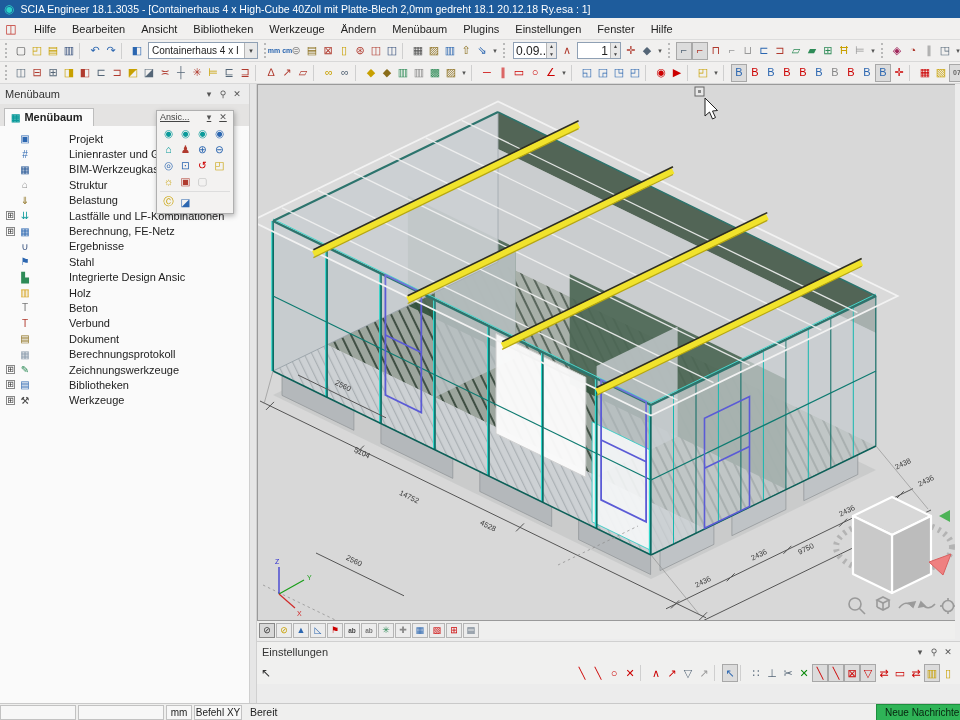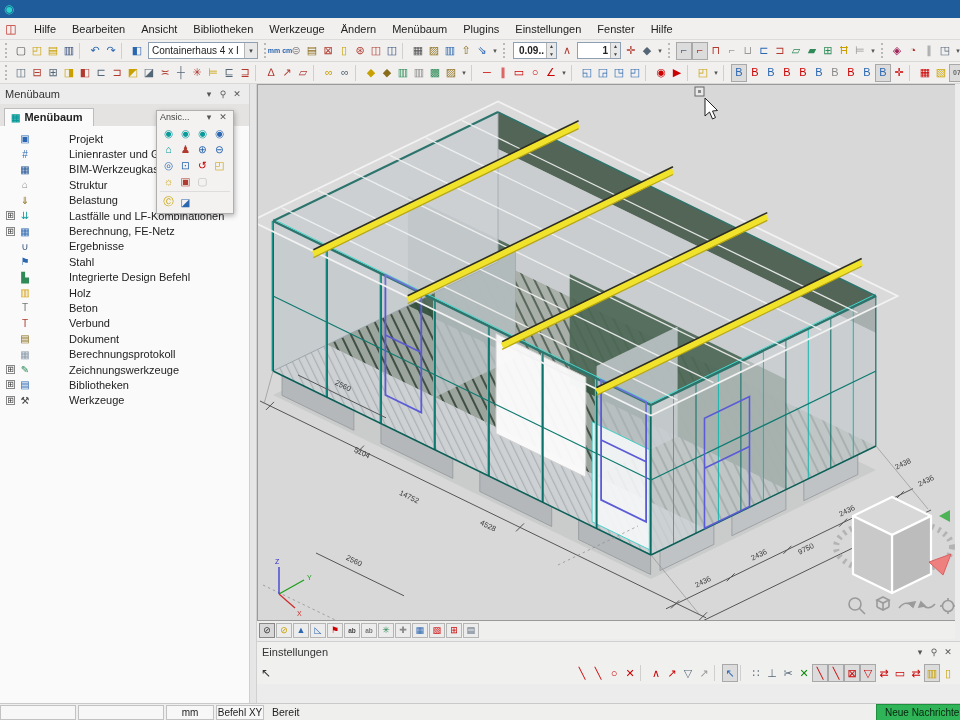--- a/index.html
+++ b/index.html
@@ -28,21 +28,21 @@
   .tbi.pressed { background:#dcdcdc; border-color:#a8a8a8; }
   .tbi.sep { width:6px; height:16px; border:none; border-left:1px solid #cfcfcf; margin:0 2px; }
   .tbi.dd { width:10px; font-size:7px; color:#555; }
   .tbi.txt { font-size:7px; font-weight:bold; letter-spacing:0; }
   .combo { display:flex; align-items:center; width:110px; height:17px; background:#fff;
     border:1px solid #8fa0b4; margin:0 3px; flex:none; }
   .combo .cval { flex:1; font-size:10px; padding:0 3px; overflow:hidden; white-space:nowrap; }
   .combo .carr { width:13px; height:15px; background:#e8e8e8; border-left:1px solid #b5b5b5;
     font-size:7px; display:flex; align-items:center; justify-content:center; color:#444; }
   .spin { display:flex; align-items:center; height:17px; background:#fff; border:1px solid #8fa0b4; margin:0 2px; flex:none; }
-  .spin .val { width:32px; font-size:10px; text-align:right; padding:0 2px;font-weight:bold; }
+  .spin .val { width:32px; font-size:12px; text-align:right; padding:0 2px; }
   .spin .btns { display:flex; flex-direction:column; border-left:1px solid #b5b5b5; }
   .spin .btns span { font-size:5px; line-height:7.5px; padding:0 2px; background:#e8e8e8; color:#444; }
 
   
   .main { flex:1; display:flex; min-height:0; }
   .leftpanel { width:250px; background:#ececec; display:flex; flex-direction:column; border-right:1px solid #cfcfcf; }
   .panelhdr { height:20px; display:flex; align-items:center; padding:0 5px; color:#333; }
   .panelhdr .sp { flex:1; }
   .hbtn { width:14px; text-align:center; color:#555; font-size:9px; cursor:default; }
   .tabrow { height:22px; display:flex; align-items:flex-end; padding-left:4px; background:#e4e3e2; }
@@ -73,43 +73,44 @@
   .cursor-tool { width:18px; font-size:12px; color:#333; }
   .cmdicons { margin-left:auto; display:flex; align-items:center; }
   .cmdinput { display:flex; padding:0 2px 2px 2px; }
   .cmdinput input { flex:1; height:18px; border:1px solid #8a8a8a; background:#fff; font-size:10.5px;
     padding:0 4px; font-family:"Liberation Sans", sans-serif; }
 
   
   .statusbar { height:17px; background:#efefee; border-top:1px solid #c9c9c9; display:flex; align-items:center; }
   .sfield { height:15px; border:1px solid #c2c2c2; background:#f7f7f7; margin-right:2px; font-size:10px;
     display:flex; align-items:center; justify-content:center; overflow:hidden; white-space:nowrap; }
-  .f1 { width:76px; } .f2 { width:86px; } .f3 { width:48px; } .f4 { width:48px; }
+  .f1 { width:76px; } .f2 { width:86px; } .f3 { width:26px; } .f4 { width:48px; }
   .sready { padding:0 6px; font-size:10.5px; }
   .notif { margin-left:auto; height:17px; background:#2fb457; border:1px solid #1d8f3e; color:#07230e;
     font-size:10px; display:flex; align-items:center; padding:0 8px; white-space:nowrap; margin-right:-14px; }
 
   
   .palette { position:absolute; left:156px; top:110px; width:78px; background:#f3f2f1;
     border:1px solid #b0b0b0; box-shadow:1px 2px 5px rgba(0,0,0,.28); z-index:20; }
-  .palette .phdr { display:flex; align-items:center; font-size:9px; color:#444; padding:1px 3px; }
+  .palette .phdr { display:flex; align-items:center; font-size:9px; color:#444; padding:1px 3px;text-decoration:underline; }
   .palette .phdr .sp { flex:1; }
   .palette .pbody { display:flex; flex-wrap:wrap; padding:2px 3px 3px 3px; }
   .pi { width:17px; height:16px; display:flex; align-items:center; justify-content:center; font-size:10.5px; }
   .pi.brk { flex-basis:100%; height:3px; border-top:1px solid #ddd; margin-top:2px; padding:0; }
 
   svg text { font-family:"Liberation Sans", sans-serif; }
 </style>
 </head>
 <body>
 
 <div id="app">
 
   <div class="titlebar">
     <span class="logo">◉</span>
+    <span>SCIA Engineer 18.1.3035 - [Containerhaus 4 x High-Cube 40Zoll mit Platte-Blech 2,0mm  gedreht 18.1 20.12.18 Ry.esa : 1]</span>
   </div>
 
   <div class="menubar">
     <span class="appicon">◫</span>
 
       <span class="menu-item">Hilfe</span>
 
       <span class="menu-item">Bearbeiten</span>
 
       <span class="menu-item">Ansicht</span>
@@ -457,21 +458,21 @@
 
           <div class="tree-row">
             <span class="expander">⊞</span>
             <span class="tree-ico" style="color: rgb(43, 102, 176);">⚑</span>
             <span class="tree-label">Stahl</span>
           </div>
 
           <div class="tree-row">
             <span class="expander">⊞</span>
             <span class="tree-ico" style="color: rgb(46, 139, 87);">▙</span>
-            <span class="tree-label">Integrierte Design Befehl</span>
+            <span class="tree-label">Integrierte Design Ansic</span>
           </div>
 
           <div class="tree-row">
             <span class="expander">⊞</span>
             <span class="tree-ico" style="color: rgb(212, 160, 23);">▥</span>
             <span class="tree-label">Holz</span>
           </div>
 
           <div class="tree-row">
             <span class="expander">⊞</span>

